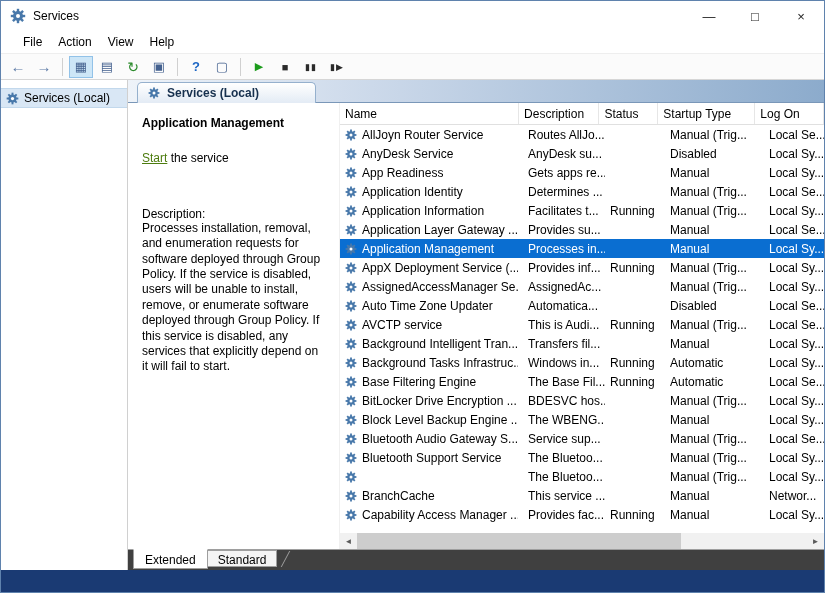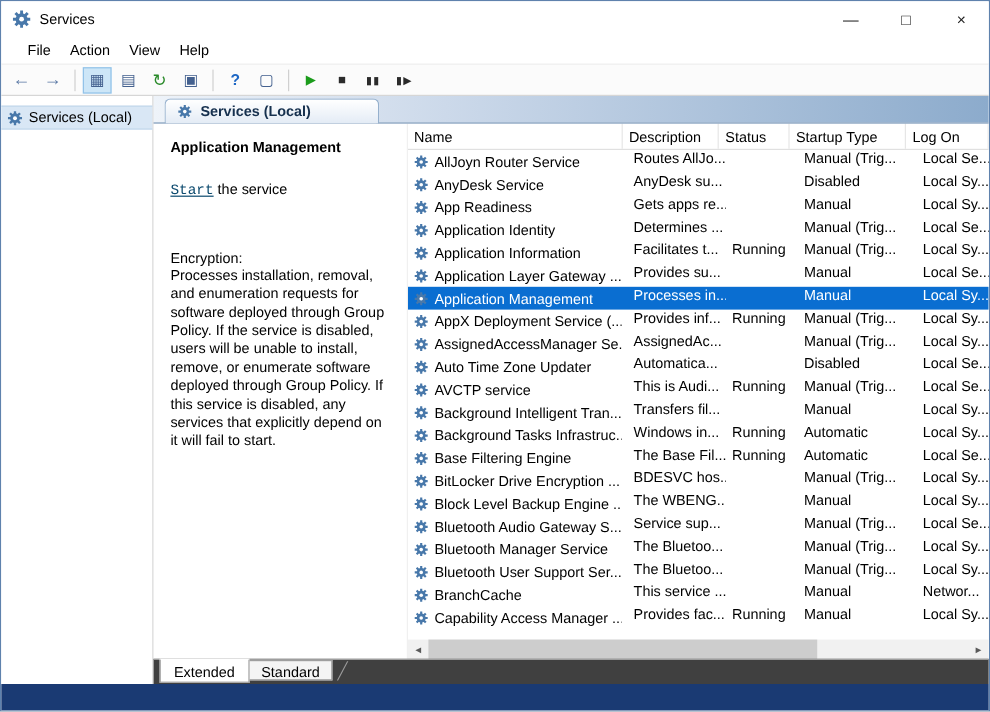--- a/index.html
+++ b/index.html
@@ -47,29 +47,29 @@
   .content-header-tab { position:absolute; left:9px; top:2px; bottom:-1px; display:flex; align-items:center; gap:7px;
     padding:0 56px 0 10px; background:linear-gradient(#ffffff,#e3ebf5);
     border:1px solid #95b0cd; border-bottom:none; border-radius:5px 5px 0 0;
     color:#16304e; font-weight:bold; }
   .content-header-tab .gear-svg { width:14px; height:14px; }
   .content-body { flex:1; display:flex; min-height:0; background:#fff; }
   
   .detail-pane { width:212px; flex:0 0 212px; padding:13px 14px 0 14px; border-right:1px solid #f0f0f0; }
   .svc-title { font-weight:bold; margin:0 0 21px 0; }
   .start-line { margin:0 0 42px 0; }
-  .start-link { color:#0c4a6e; text-decoration:underline; cursor:pointer;font-family:Liberation Mono, monospace; }
+  .start-link { color:#4d7c0f; text-decoration:underline; cursor:pointer; }
   .desc-label { margin:0; }
   .desc-text { margin:0; line-height:1.28; }
   
   .list-pane { flex:1; display:flex; flex-direction:column; min-width:0; }
   .list-header { height:22px; flex:0 0 22px; display:flex; border-bottom:1px solid #e0e0e0; }
   .hcell { display:flex; align-items:center; padding:0 5px; border-right:1px solid #e6e6e6; overflow:hidden; white-space:nowrap; }
   .rows { flex:1; overflow:hidden; }
-  .row { display:flex; height:19px; }
+  .row { display:flex; height:19px; align-items:center; }
   .row.sel { background:#0a6ed1; color:#fff; }
   .cell { overflow:hidden; white-space:nowrap; padding:0 5px; flex:0 0 auto; }
   .c-name   { width:183px; display:flex; align-items:center; gap:5px; padding-left:5px; }
   .c-desc   { width:82px; }
   .c-status { width:60px; }
   .c-startup{ width:99px; }
   .c-logon  { width:70px; }
   .c-name .txt { overflow:hidden; white-space:nowrap; }
   .gear-svg { width:12px; height:12px; flex:0 0 12px; }
   
@@ -162,21 +162,21 @@
             </svg>
           <span>Services (Local)</span>
         </div>
       </div>
 
       <div class="content-body">
 
         <div class="detail-pane">
           <p class="svc-title">Application Management</p>
           <p class="start-line"><span class="start-link">Start</span><span> the service</span></p>
-          <p class="desc-label">Encryption:</p>
+          <p class="desc-label">Description:</p>
           <p class="desc-text">Processes installation, removal, and enumeration requests for software deployed through Group Policy. If the service is disabled, users will be unable to install, remove, or enumerate software deployed through Group Policy. If this service is disabled, any services that explicitly depend on it will fail to start.</p>
         </div>
 
         <div class="list-pane">
           <div class="list-header">
             <span class="hcell c-name">Name</span>
             <span class="hcell c-desc">Description</span>
             <span class="hcell c-status">Status</span>
             <span class="hcell c-startup">Startup Type</span>
             <span class="hcell c-logon">Log On</span>
@@ -384,33 +384,32 @@
     <span class="cell c-desc">Service sup...</span>
     <span class="cell c-status"></span>
     <span class="cell c-startup">Manual (Trig...</span>
     <span class="cell c-logon">Local Se...</span>
   </div>
               <div class="row">
     <span class="cell c-name">
       <svg class="gear-svg" viewBox="0 0 16 16">
                     <use href="#gear-def"></use>
                   </svg>
-      <span class="txt">Bluetooth Manager Service</span>
+      <span class="txt">Bluetooth Support Service</span>
     </span>
     <span class="cell c-desc">The Bluetoo...</span>
     <span class="cell c-status"></span>
     <span class="cell c-startup">Manual (Trig...</span>
     <span class="cell c-logon">Local Sy...</span>
   </div>
               <div class="row">
     <span class="cell c-name">
       <svg class="gear-svg" viewBox="0 0 16 16">
                     <use href="#gear-def"></use>
                   </svg>
-      <span class="txt">Bluetooth User Support Ser...</span>
     </span>
     <span class="cell c-desc">The Bluetoo...</span>
     <span class="cell c-status"></span>
     <span class="cell c-startup">Manual (Trig...</span>
     <span class="cell c-logon">Local Sy...</span>
   </div>
               <div class="row">
     <span class="cell c-name">
       <svg class="gear-svg" viewBox="0 0 16 16">
                     <use href="#gear-def"></use>

